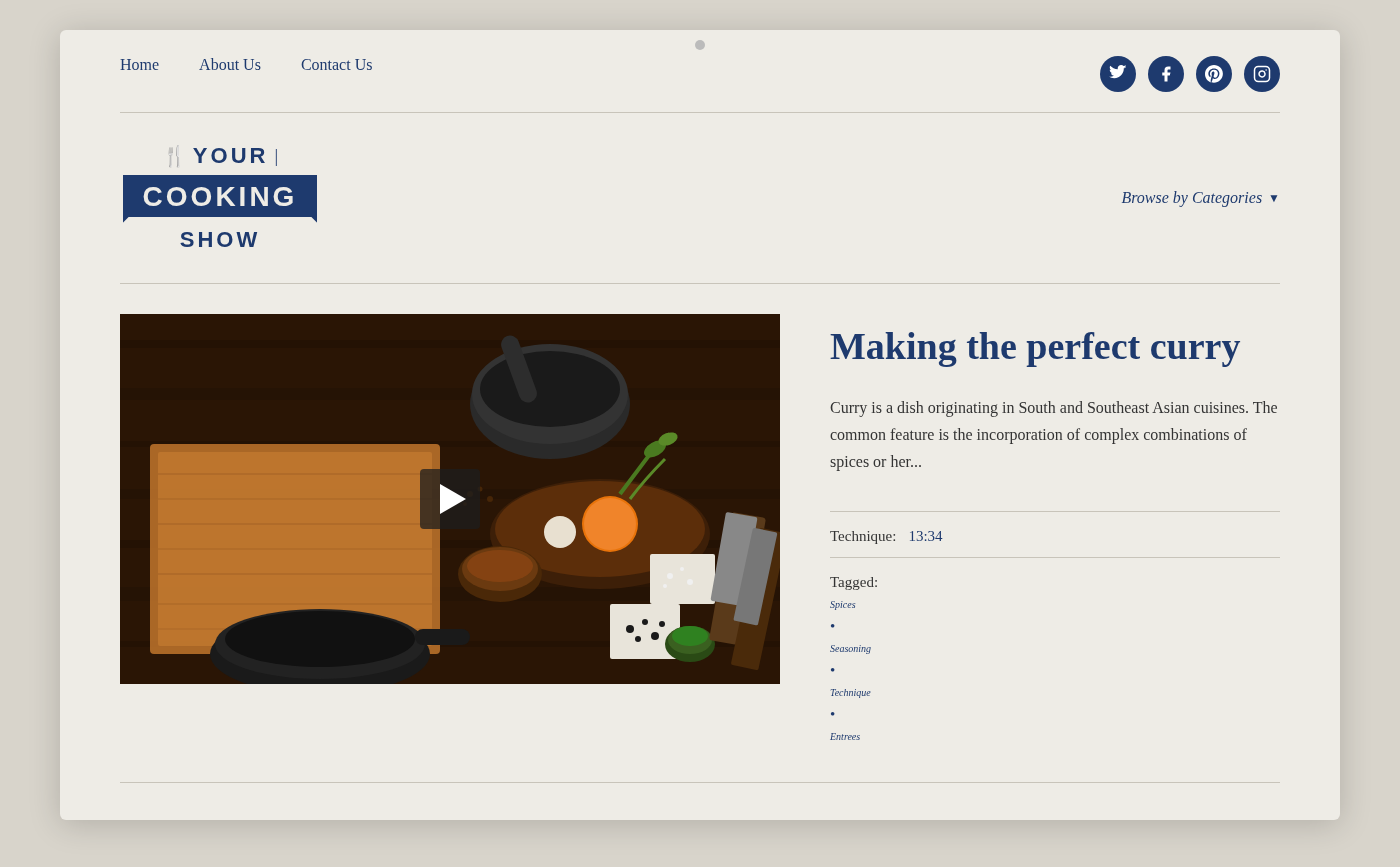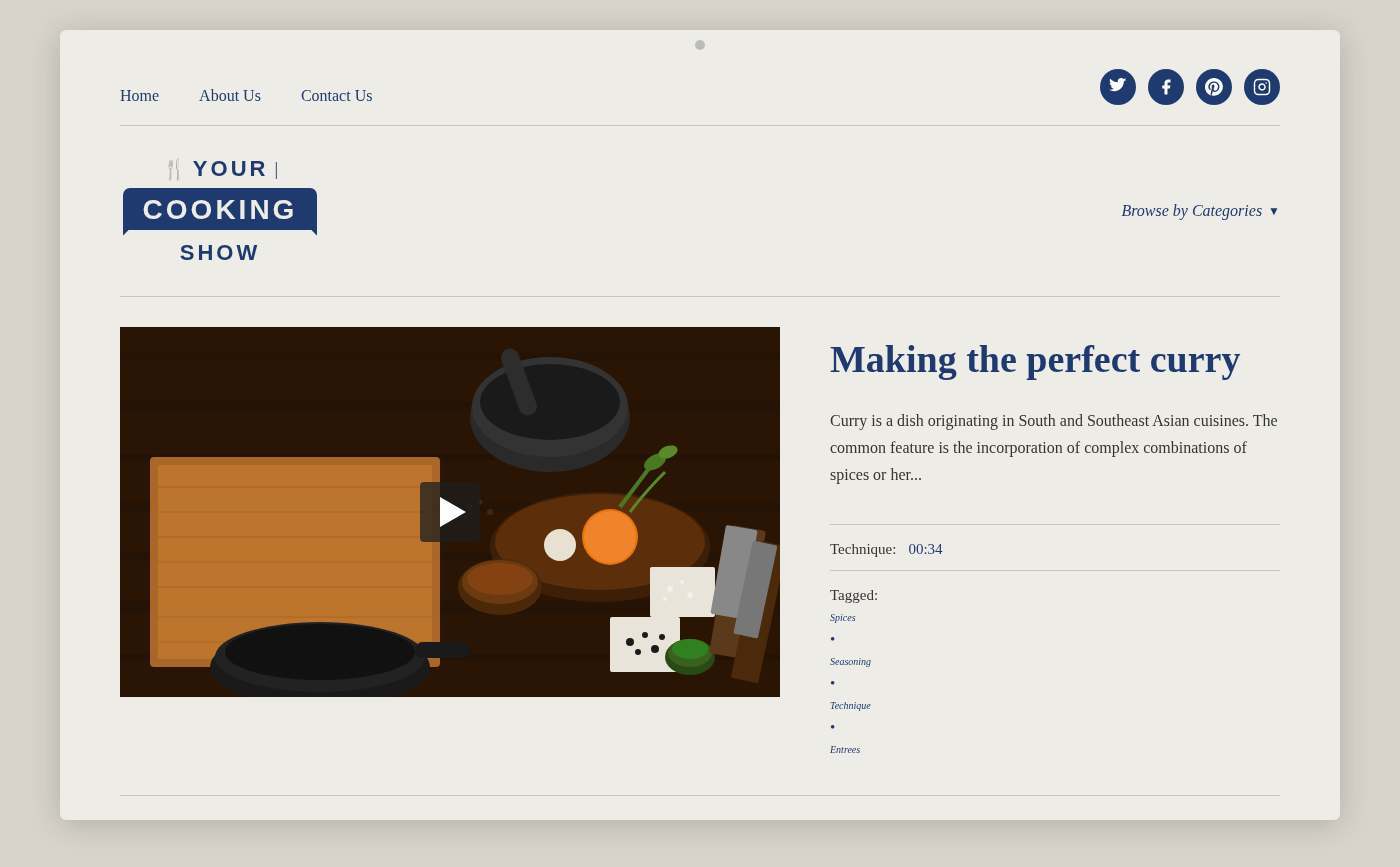--- a/index.html
+++ b/index.html
@@ -42,22 +42,22 @@
     }
 
     .page-content {
       padding: 0 60px;
     }
 
     
     .nav-bar {
       display: flex;
       justify-content: space-between;
-      align-items: flex-end;
-      padding: 39px 0 20px 0;
+      align-items: flex-start;
+      padding: 26px 0 20px 0;
     }
 
     .nav-links {
       display: flex;
       gap: 40px;
     }
 
     .nav-links a {
       color: #1e3a6e;
       text-decoration: none;
@@ -129,21 +129,20 @@
     .logo-banner {
       background: #1e3a6e;
       color: #eeece6;
       font-size: 28px;
       font-weight: bold;
       letter-spacing: 3px;
       padding: 6px 20px 4px;
       font-family: Arial, sans-serif;
       margin: 2px 0;
       position: relative;
-      border-radius: 7px;
     }
 
     .logo-banner::before,
     .logo-banner::after {
       content: '';
       position: absolute;
       bottom: -6px;
       width: 12px;
       height: 12px;
       background: #1e3a6e;
@@ -496,21 +495,21 @@
         </div>
 
         <div class="article-info">
           <h1 class="article-title">Making the perfect curry</h1>
           <p class="article-desc">Curry is a dish originating in South and Southeast Asian cuisines. The common feature is the incorporation of complex combinations of spices or her...</p>
 
           <hr class="article-divider">
 
           <div class="article-meta">
             <span class="meta-label">Technique:</span>
-            <span class="meta-value">00:34</span>
+            <span class="meta-value">13:34</span>
           </div>
 
           <hr class="article-divider">
 
           <div class="tags-row">
             <span class="meta-label">Tagged:</span>
             <a class="tag-link">Spices</a>
             <span class="tag-sep">•</span>
             <a class="tag-link">Seasoning</a>
             <span class="tag-sep">•</span>

